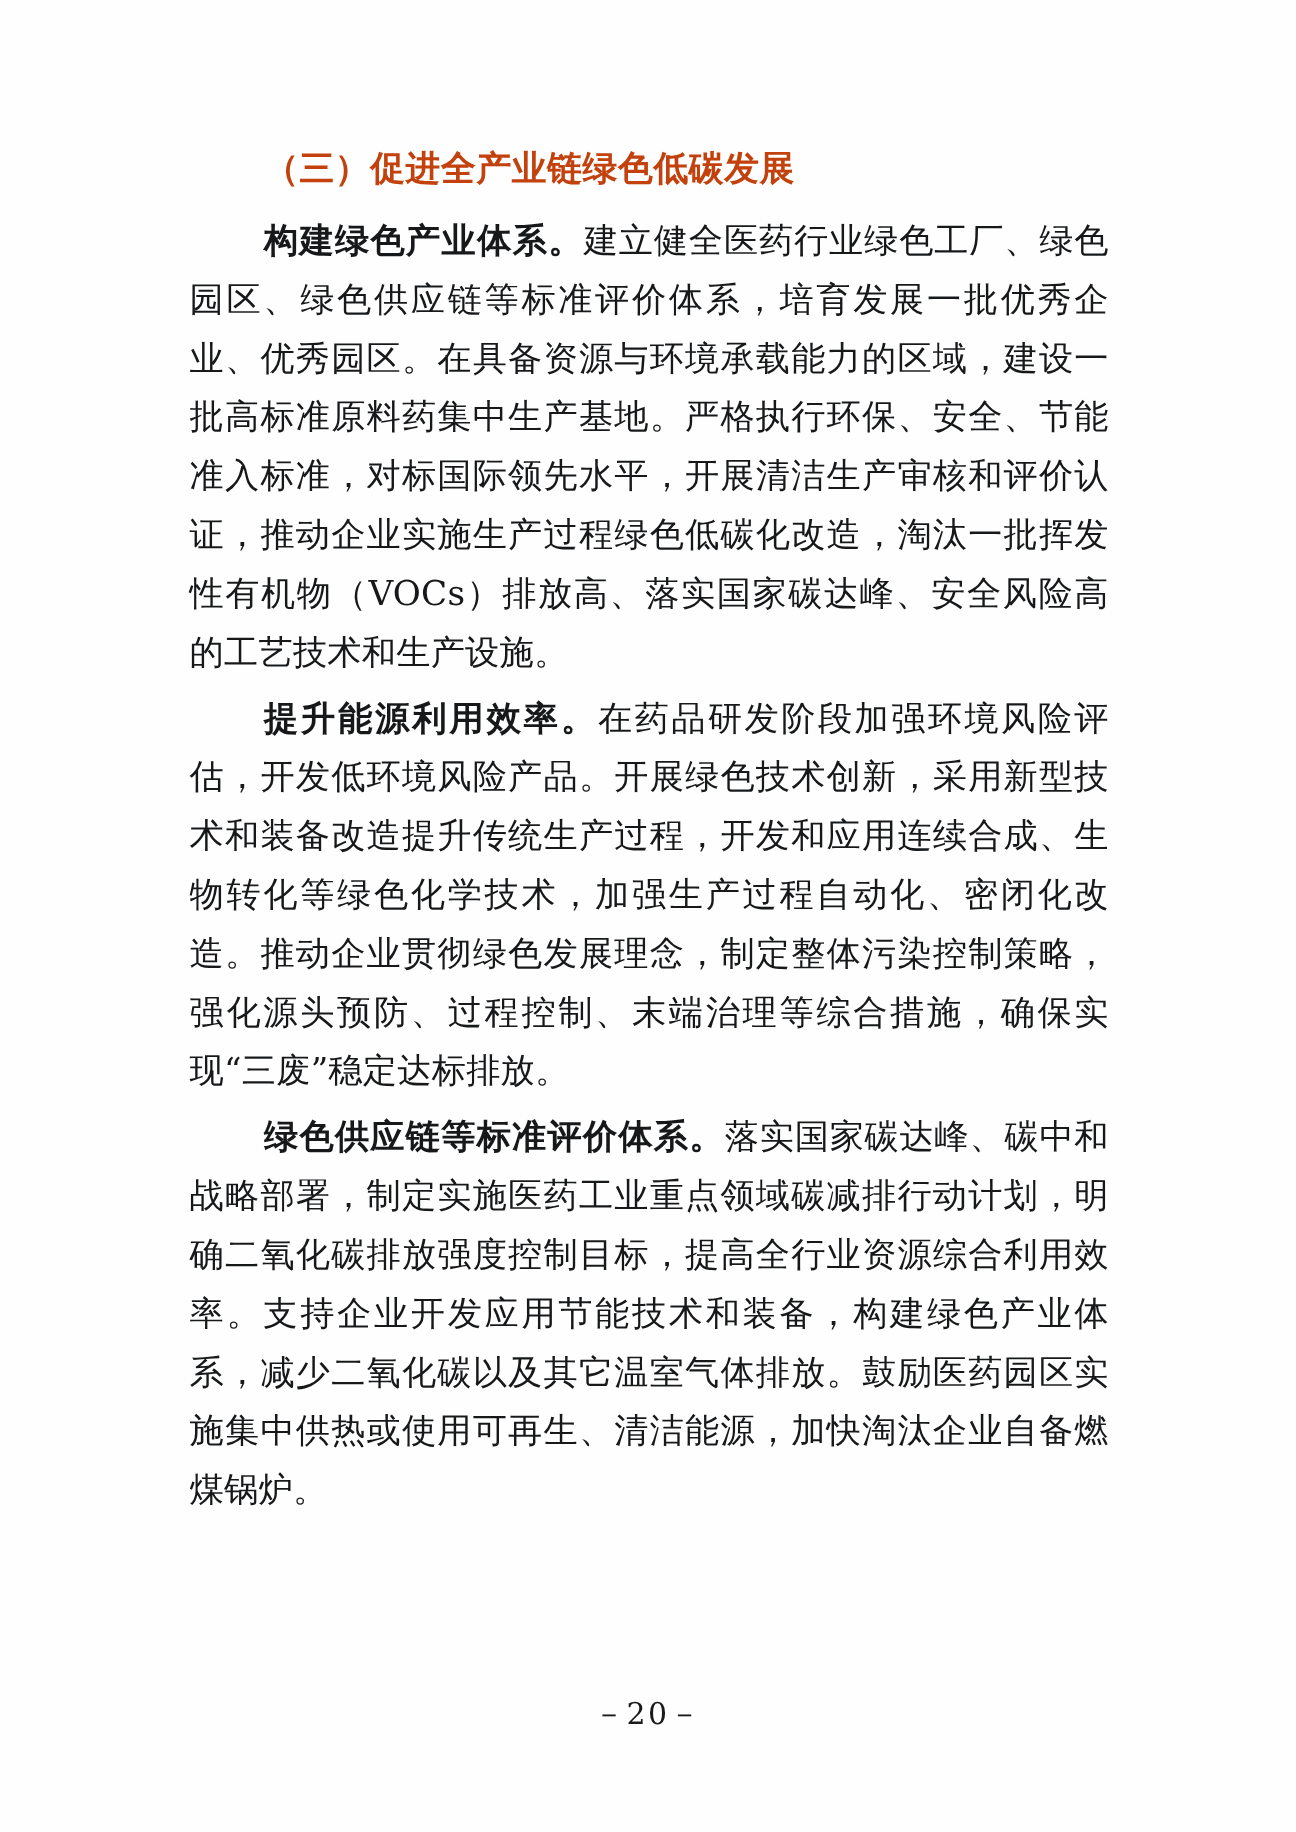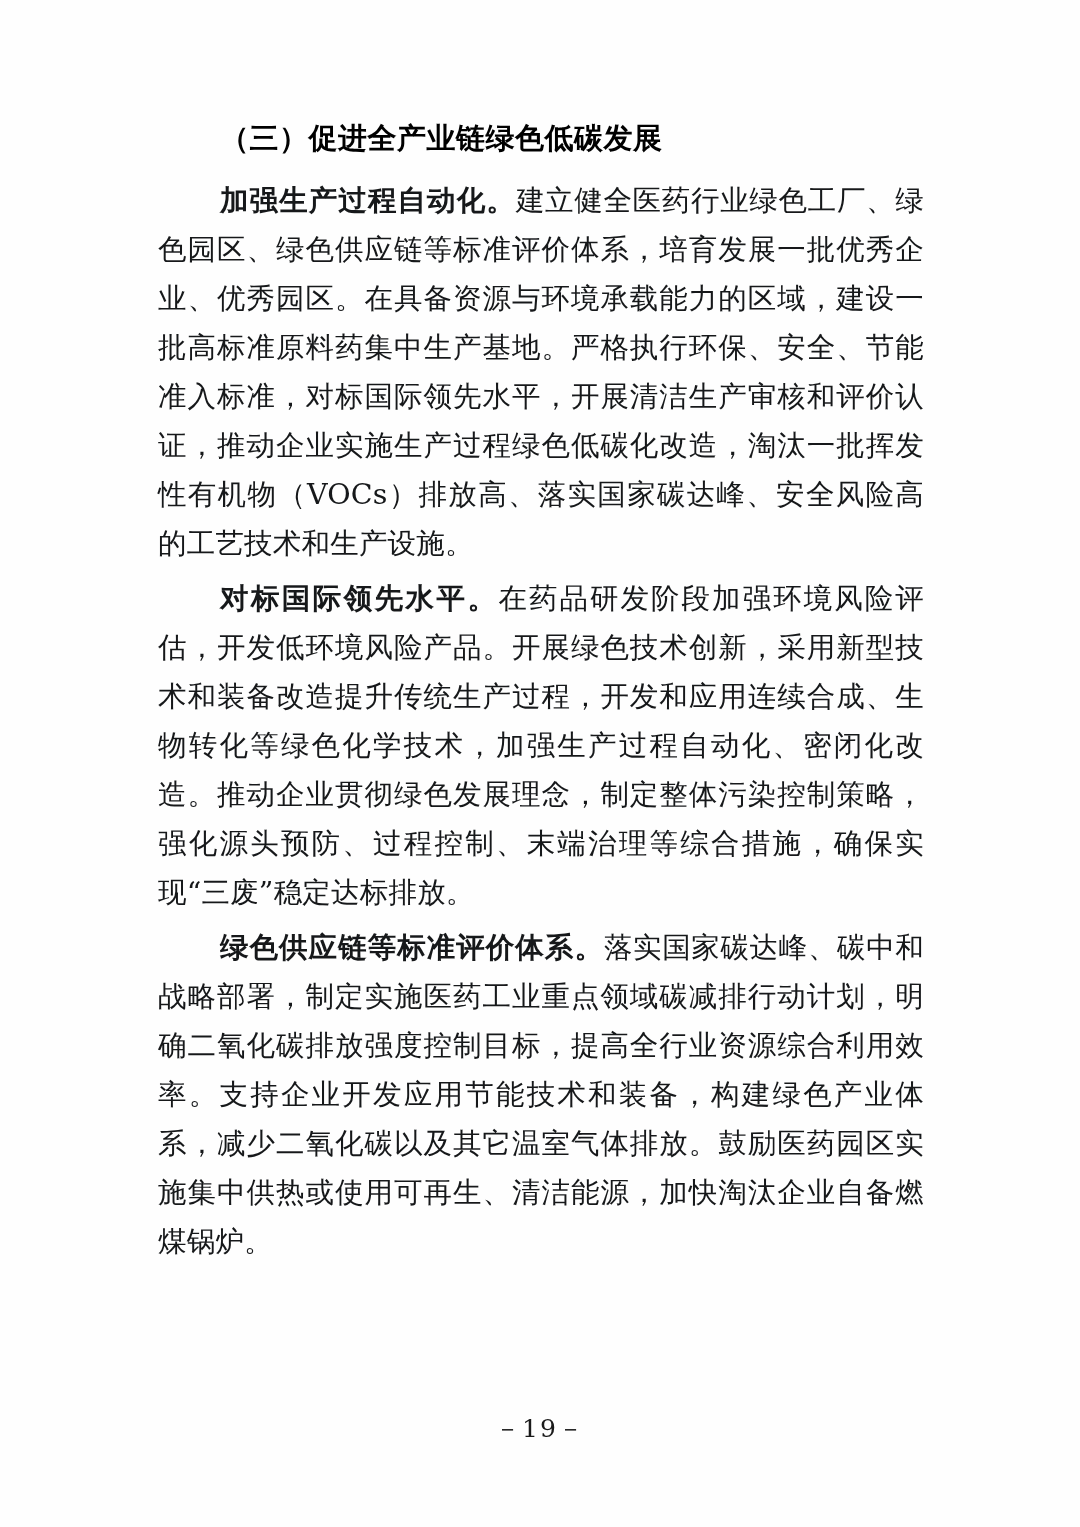--- a/index.html
+++ b/index.html
@@ -22,28 +22,28 @@
     height: 1527px;
     background: #fefefe;
   }
   .content {
     position: absolute;
     left: 158px;
     top: 120px;
     width: 766px;
   }
   .heading {
-    font-family: Liberation Mono, monospace;
+    font-family: Liberation Serif, serif;
     font-weight: bold;
     font-size: 29px;
     letter-spacing: 0.5px;
     margin: 0 0 14px 0;
     padding-left: 62px;
     line-height: 1.45;
-    color: #000000;
+    color: #c2410c;
   }
   .para {
     font-size: 28.5px;
     line-height: 1.72;
     margin: 0 0 6px 0;
     text-align: justify;
     text-justify: inter-ideograph;
     text-indent: 62px;
     color: #16181a;
     letter-spacing: 0.2px;
@@ -65,27 +65,27 @@
 </style>
 </head>
 <body>
 
 <div class="page">
   <div class="content">
 
     <h2 class="heading">（三）促进全产业链绿色低碳发展</h2>
 
     <p class="para">
-      <span class="lead">加强生产过程自动化。</span><span>建立健全医药行业绿色工厂、绿色园区、绿色供应链等标准评价体系，培育发展一批优秀企业、优秀园区。在具备资源与环境承载能力的区域，建设一批高标准原料药集中生产基地。严格执行环保、安全、节能准入标准，对标国际领先水平，开展清洁生产审核和评价认证，推动企业实施生产过程绿色低碳化改造，淘汰一批挥发性有机物（VOCs）排放高、落实国家碳达峰、安全风险高的工艺技术和生产设施。</span>
+      <span class="lead">构建绿色产业体系。</span><span>建立健全医药行业绿色工厂、绿色园区、绿色供应链等标准评价体系，培育发展一批优秀企业、优秀园区。在具备资源与环境承载能力的区域，建设一批高标准原料药集中生产基地。严格执行环保、安全、节能准入标准，对标国际领先水平，开展清洁生产审核和评价认证，推动企业实施生产过程绿色低碳化改造，淘汰一批挥发性有机物（VOCs）排放高、落实国家碳达峰、安全风险高的工艺技术和生产设施。</span>
     </p>
 
     <p class="para">
-      <span class="lead">对标国际领先水平。</span><span>在药品研发阶段加强环境风险评估，开发低环境风险产品。开展绿色技术创新，采用新型技术和装备改造提升传统生产过程，开发和应用连续合成、生物转化等绿色化学技术，加强生产过程自动化、密闭化改造。推动企业贯彻绿色发展理念，制定整体污染控制策略，强化源头预防、过程控制、末端治理等综合措施，确保实现“三废”稳定达标排放。</span>
+      <span class="lead">提升能源利用效率。</span><span>在药品研发阶段加强环境风险评估，开发低环境风险产品。开展绿色技术创新，采用新型技术和装备改造提升传统生产过程，开发和应用连续合成、生物转化等绿色化学技术，加强生产过程自动化、密闭化改造。推动企业贯彻绿色发展理念，制定整体污染控制策略，强化源头预防、过程控制、末端治理等综合措施，确保实现“三废”稳定达标排放。</span>
     </p>
 
     <p class="para">
       <span class="lead">绿色供应链等标准评价体系。</span><span>落实国家碳达峰、碳中和战略部署，制定实施医药工业重点领域碳减排行动计划，明确二氧化碳排放强度控制目标，提高全行业资源综合利用效率。支持企业开发应用节能技术和装备，构建绿色产业体系，减少二氧化碳以及其它温室气体排放。鼓励医药园区实施集中供热或使用可再生、清洁能源，加快淘汰企业自备燃煤锅炉。</span>
     </p>
 
   </div>
 
-  <div class="page-number">－19－</div>
+  <div class="page-number">－20－</div>
 </div>
 
 </body></html>

